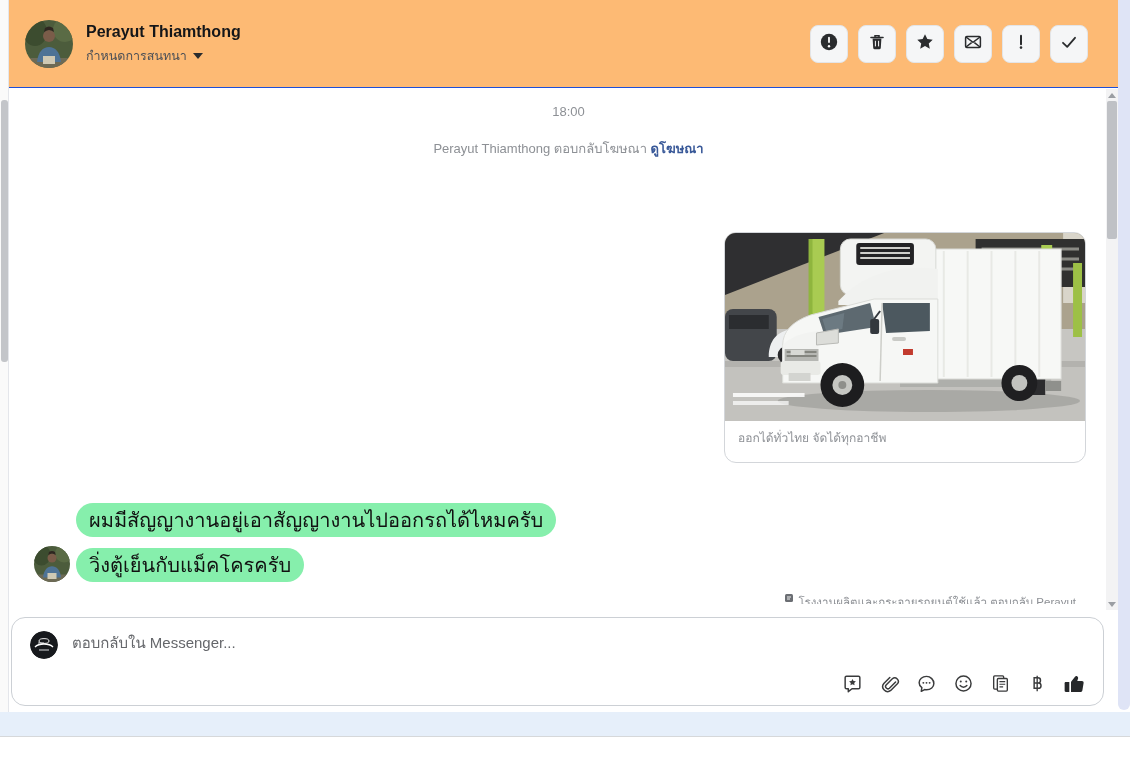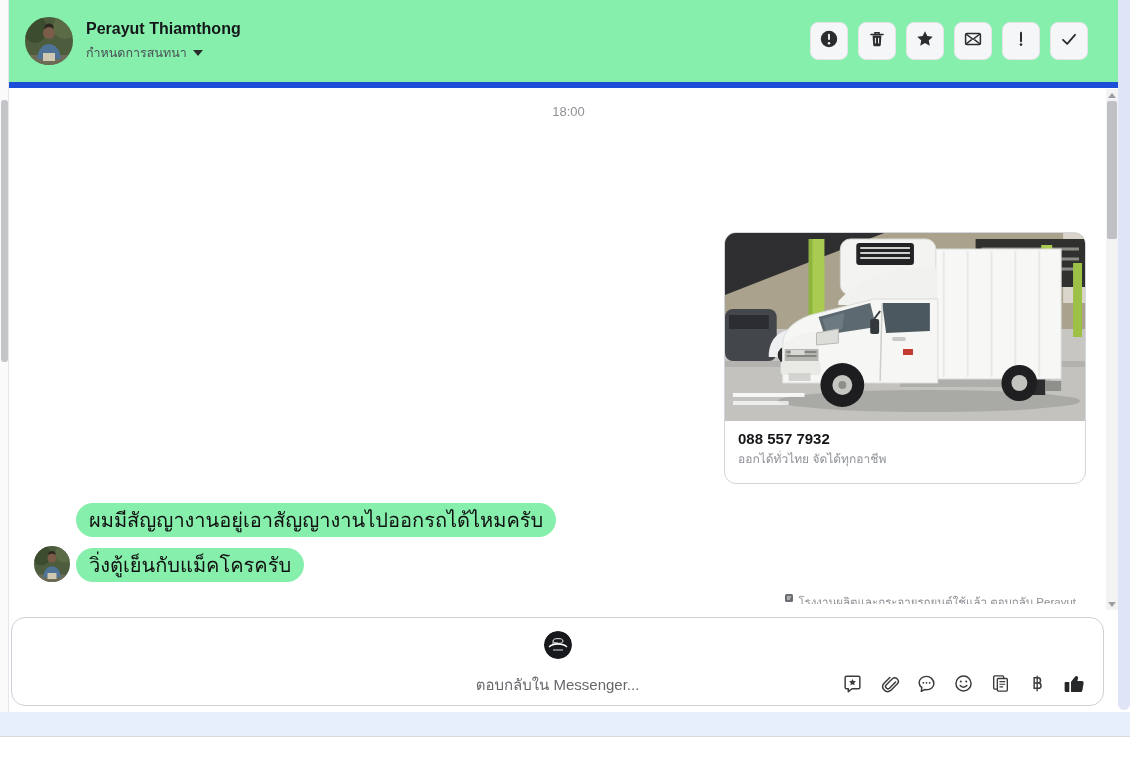--- a/index.html
+++ b/index.html
@@ -17,21 +17,21 @@
     background:#fff; border-radius:0 0 14px 0; }
 
   
   .left-rail { position:absolute; left:0; top:0; width:9px; height:712px;
     background:#fafafa; border-right:1px solid #e4e6eb; }
   .left-rail .rail-thumb { position:absolute; left:1px; top:100px; width:7px; height:262px;
     background:#c3c5c9; border-radius:3px; }
 
   
   .chat-header { position:absolute; left:9px; top:0; width:1109px; height:88px;
-    background:#86efac; border-bottom:6px solid #1d4ed8; display:flex; align-items:center;
+    background:#fdba74; border-bottom:1px solid #1d4ed8; display:flex; align-items:center;
     padding-left:16px; }
   .avatar-lg { width:48px; height:48px; border-radius:50%; overflow:hidden; flex:0 0 auto; }
   .avatar-sm { width:36px; height:36px; border-radius:50%; overflow:hidden; }
   .header-texts { margin-left:13px; }
   .header-name { font-size:16px; font-weight:bold; color:#141619; line-height:20px; }
   .header-sub { display:flex; align-items:center; gap:6px; margin-top:4px;
     font-size:12.5px; color:#4b4f56; cursor:pointer; }
   .header-actions { margin-left:auto; margin-right:30px; display:flex; gap:10px; }
   .action-btn { width:38px; height:38px; border-radius:8px; background:#f5f6f7;
     border:1px solid #e3e5e8; display:flex; align-items:center; justify-content:center;
@@ -75,21 +75,21 @@
     border-bottom:5px solid #9b9ea3; }
   .tri-down { width:0; height:0; border-left:4px solid transparent; border-right:4px solid transparent;
     border-top:5px solid #9b9ea3; }
   .sb-thumb { position:absolute; left:1px; top:12px; width:10px; height:138px;
     background:#bfc1c5; border-radius:2px; cursor:pointer; }
 
   
   .composer-area { position:absolute; left:9px; top:612px; width:1097px; height:100px; background:#fff; }
   .composer-box { position:absolute; left:2px; top:5px; width:1093px; height:89px;
     background:#fff; border:1px solid #ccd0d5; border-radius:14px; }
-  .composer-row { display:flex; align-items:center; padding:13px 18px 0; gap:14px;flex-direction:column; }
+  .composer-row { display:flex; padding:13px 18px 0; gap:14px; }
   .avatar-xs { width:28px; height:28px; border-radius:50%; overflow:hidden; flex:0 0 auto; }
   .composer-input { font-size:15px; color:#65676b; flex:1; cursor:text; }
   .composer-icons { position:absolute; right:18px; bottom:9px; display:flex;
     align-items:center; gap:15px; }
   .c-icon { width:22px; height:22px; display:flex; align-items:center; justify-content:center; cursor:pointer; }
   .c-icon svg { width:21px; height:21px; }
   .c-icon.like svg { width:24px; height:24px; }
 </style>
 </head>
 <body>
@@ -165,20 +165,24 @@
         <div class="action-btn">
           <span><svg viewBox="0 0 20 20">
             <path d="M4 10.8l4.2 4L16 5.8" stroke="#2a2c2e" stroke-width="1.8" fill="none" stroke-linecap="round" stroke-linejoin="round"></path>
               </svg></span>
         </div>
       </div>
     </div>
 
     <div class="messages">
       <div class="time-row">18:00</div>
+      <div class="ad-row">
+        <span>Perayut Thiamthong ตอบกลับโฆษณา </span>
+        <span class="ad-link">ดูโฆษณา</span>
+      </div>
 
 
       <div class="ad-card">
         <svg class="card-img" viewBox="0 0 362 188" preserveAspectRatio="none">
           <rect width="362" height="188" fill="#c7c6c2"></rect>
           <rect width="362" height="96" fill="#aba28d"></rect>
           <rect x="340" width="22" height="70" fill="#d9d5ca"></rect>
           <rect x="252" y="6" width="110" height="48" fill="#30302f"></rect>
           <path d="M258 16h98M258 26h98M258 36h98" stroke="#8b8b85" stroke-width="3"></path>
           <polygon points="0,0 160,0 0,62" fill="#2f2f31"></polygon>
@@ -225,21 +229,20 @@
           <rect x="64" y="140" width="22" height="8" fill="#d3d4d0"></rect>
           <circle cx="118" cy="152" r="22" fill="#1d1d1f"></circle>
           <circle cx="118" cy="152" r="10" fill="#c6c7c3"></circle>
           <circle cx="118" cy="152" r="4" fill="#8e8f8b"></circle>
           <circle cx="296" cy="150" r="18" fill="#1f1f21"></circle>
           <circle cx="296" cy="150" r="8" fill="#c2c3bf"></circle>
           <rect x="8" y="160" width="72" height="4" fill="#fff" opacity="0.85"></rect>
           <rect x="8" y="168" width="56" height="4" fill="#fff" opacity="0.7"></rect>
         </svg>
         <div class="card-info">
-          <div class="card-phone">088 557 7932</div>
           <div class="card-sub">ออกได้ทั่วไทย จัดได้ทุกอาชีพ</div>
         </div>
       </div>
 
       <div class="bubble-in first">ผมมีสัญญางานอยู่เอาสัญญางานไปออกรถได้ไหมครับ</div>
       <div class="bubble-in second">วิ่งตู้เย็นกับแม็คโครครับ</div>
 
       <div class="msg-avatar avatar-sm">
         <svg viewBox="0 0 48 48">
             <rect width="48" height="48" fill="#4c5c3c"></rect>

